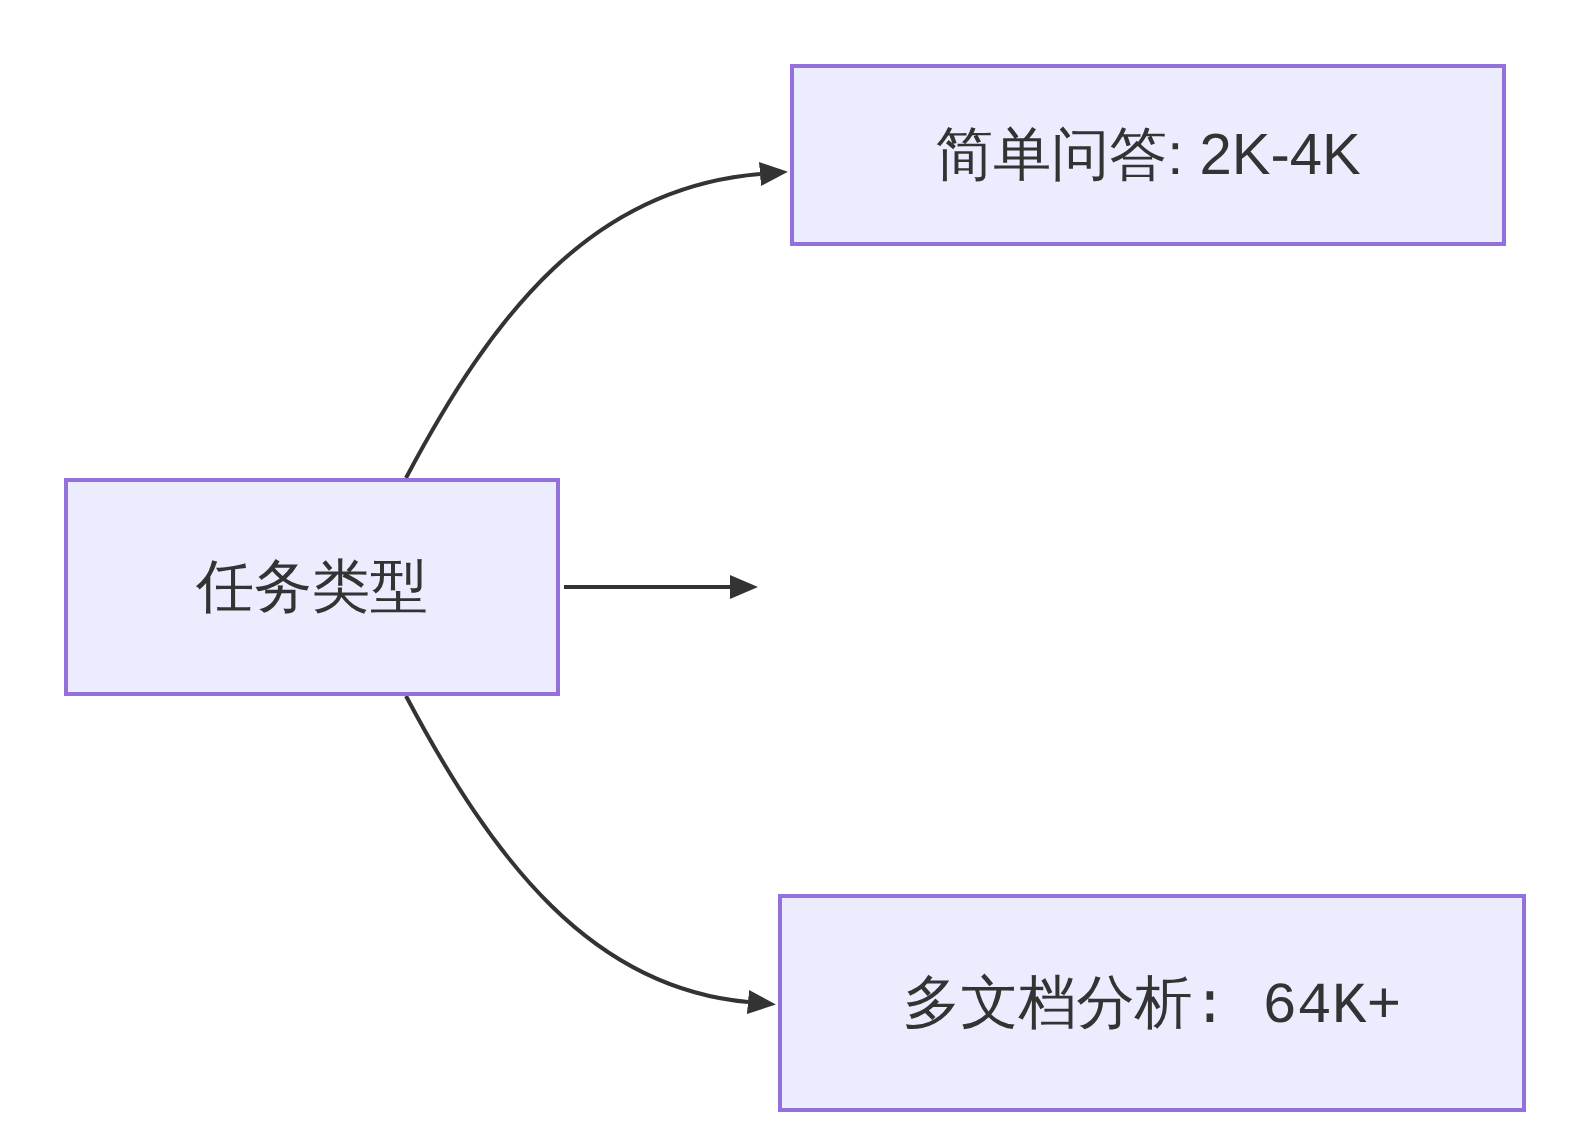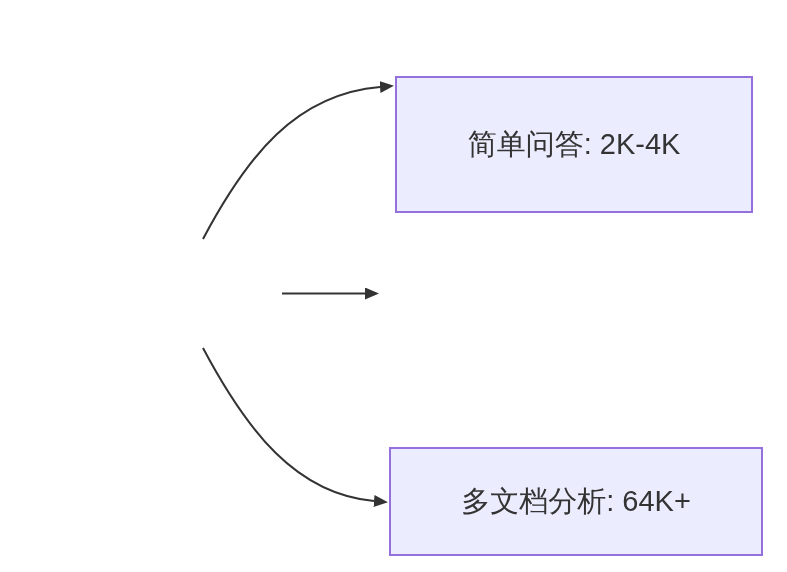--- a/index.html
+++ b/index.html
@@ -38,40 +38,43 @@
     border: 2px solid var(--node-border);
     display: flex;
     align-items: center;
     justify-content: center;
     color: var(--text);
     font-size: 29px;
     text-align: center;
     white-space: nowrap;
   }
   .node-task-type  { left: 32px;  top: 239px; width: 248px; height: 109px; }
-  .node-simple-qa  { left: 395px; top: 32px;  width: 358px; height: 137px; margin-top: 44px; }
+  .node-simple-qa  { left: 395px; top: 32px;  width: 358px; height: 91px; }
   .node-doc-summary{ left: 380px; top: 238px; width: 390px; height: 110px; }
-  .node-multi-doc  { left: 389px; top: 447px; width: 374px; height: 109px; }
+  .node-multi-doc  { left: 389px; top: 447px; width: 374px; height: 109px; font-family: Liberation Mono, monospace; }
 </style>
 </head>
 <body>
 
 <div class="canvas">
 
   <svg class="edges-layer" width="787" height="572" viewBox="0 0 787 572" xmlns="http://www.w3.org/2000/svg">
     <defs>
       <marker id="arrow" markerUnits="userSpaceOnUse" markerWidth="15" markerHeight="13" refX="0" refY="6" orient="auto">
         <path class="arrowhead" d="M0,0 L14,6 L0,12 Z"></path>
       </marker>
     </defs>
     <path class="edge" d="M 203 239 C 247 156, 296 94, 380 87" marker-end="url(#arrow)"></path>
     <path class="edge" d="M 282 293.5 L 365 293.5" marker-end="url(#arrow)"></path>
     <path class="edge" d="M 203 348 C 247 431, 296 494, 374 501" marker-end="url(#arrow)"></path>
   </svg>
 
+  <div class="node node-task-type">
+    <span>任务类型</span>
+  </div>
 
   <div class="node node-simple-qa">
     <span>简单问答: 2K-4K</span>
   </div>
 
 
   <div class="node node-multi-doc">
     <span>多文档分析: 64K+</span>
   </div>
 

